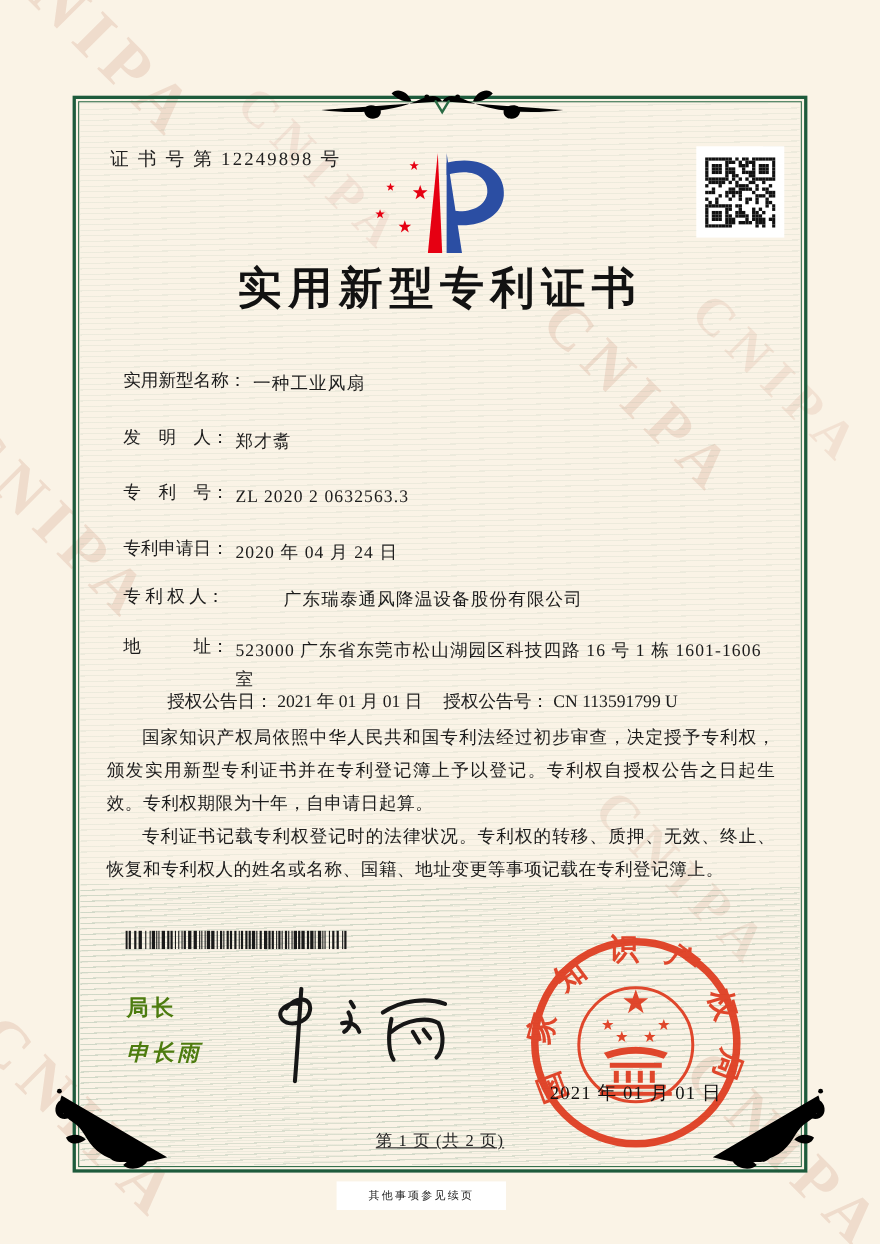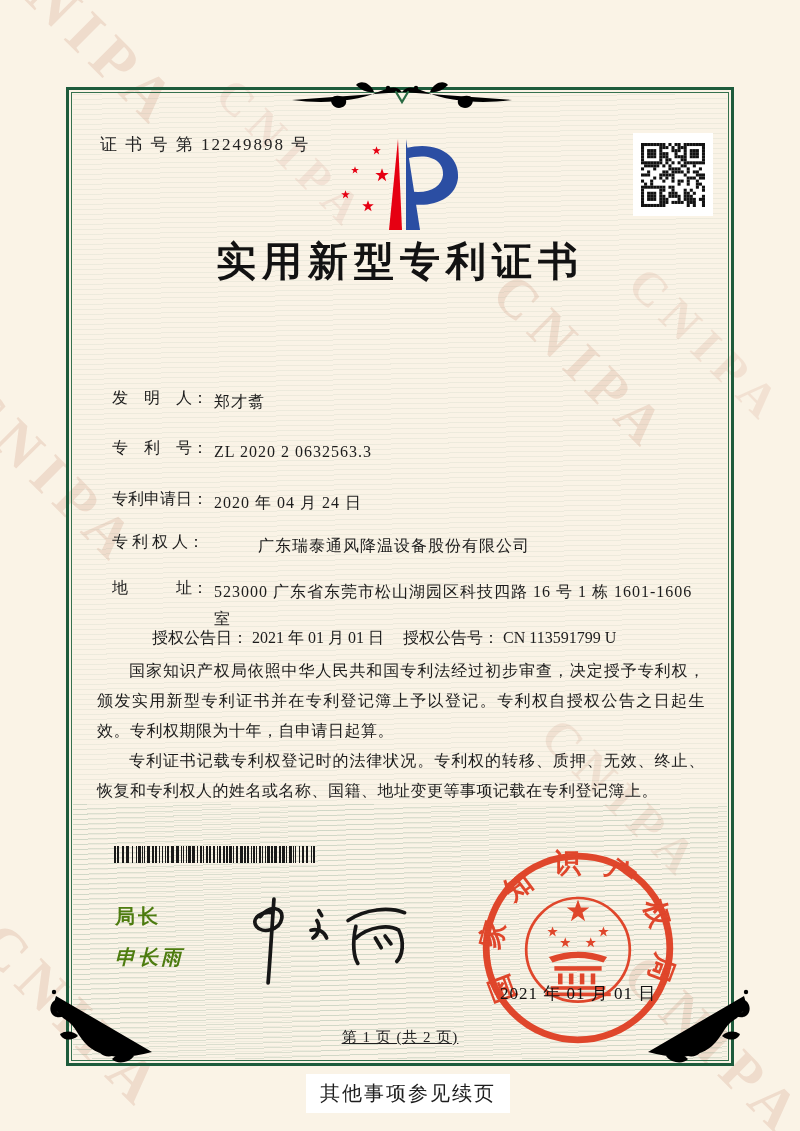--- a/index.html
+++ b/index.html
@@ -56,21 +56,21 @@
   .seal{left:478px;top:848px;width:200px;height:200px;opacity:0.93;}
   .seal .ring{fill:none;stroke:#DF3A1E;stroke-width:7.5;}
   .seal .emb{fill:#DF3A1E;}
   .seal .embline{fill:none;stroke:#DF3A1E;stroke-width:3;}
   .seal-text{font-size:30px;font-weight:700;fill:#DF3A1E;letter-spacing:24px;
              font-family:"Liberation Serif","DejaVu Serif",serif;}
   .seal-date{left:468px;top:982px;width:220px;text-align:center;font-size:17px;
              letter-spacing:1px;color:#111;}
   .page-indicator{left:66px;top:1028px;width:668px;text-align:center;font-size:15px;
                   letter-spacing:1px;color:#222;text-decoration:underline;}
-  .note-box{left:306px;top:1074px;background:#ffffff;padding:6px 14px;font-size:20px;
+  .note-box{left:306px;top:1074px;background:#ffffff;padding:6px 29px;font-size:10px;
             letter-spacing:2px;color:#1c1c1c;}
 </style>
 </head>
 <body>
 
 <div class="page">
 
   <svg width="0" height="0" style="position:absolute" aria-hidden="true">
     <defs>
       <symbol id="star" viewBox="0 0 100 100">
@@ -369,20 +369,24 @@
       <rect x="15" y="60" width="3" height="3"></rect>
       <rect x="18" y="60" width="3" height="3"></rect>
       <rect x="21" y="60" width="3" height="3"></rect>
       <rect x="45" y="60" width="3" height="3"></rect>
       <rect x="51" y="60" width="3" height="3"></rect>
       <rect x="60" y="60" width="3" height="3"></rect>
     </svg>
 
   <div class="abs title">实用新型专利证书</div>
 
+  <div class="abs row r1">
+    <span class="lbl">实用新型名称：</span>
+    <span class="val">一种工业风扇</span>
+  </div>
   <div class="abs row r2">
     <span class="lbl">发　明　人：</span>
     <span class="val">郑才翥</span>
   </div>
   <div class="abs row r3">
     <span class="lbl">专　利　号：</span>
     <span class="val">ZL 2020 2 0632563.3</span>
   </div>
   <div class="abs row r4">
     <span class="lbl">专利申请日：</span>

